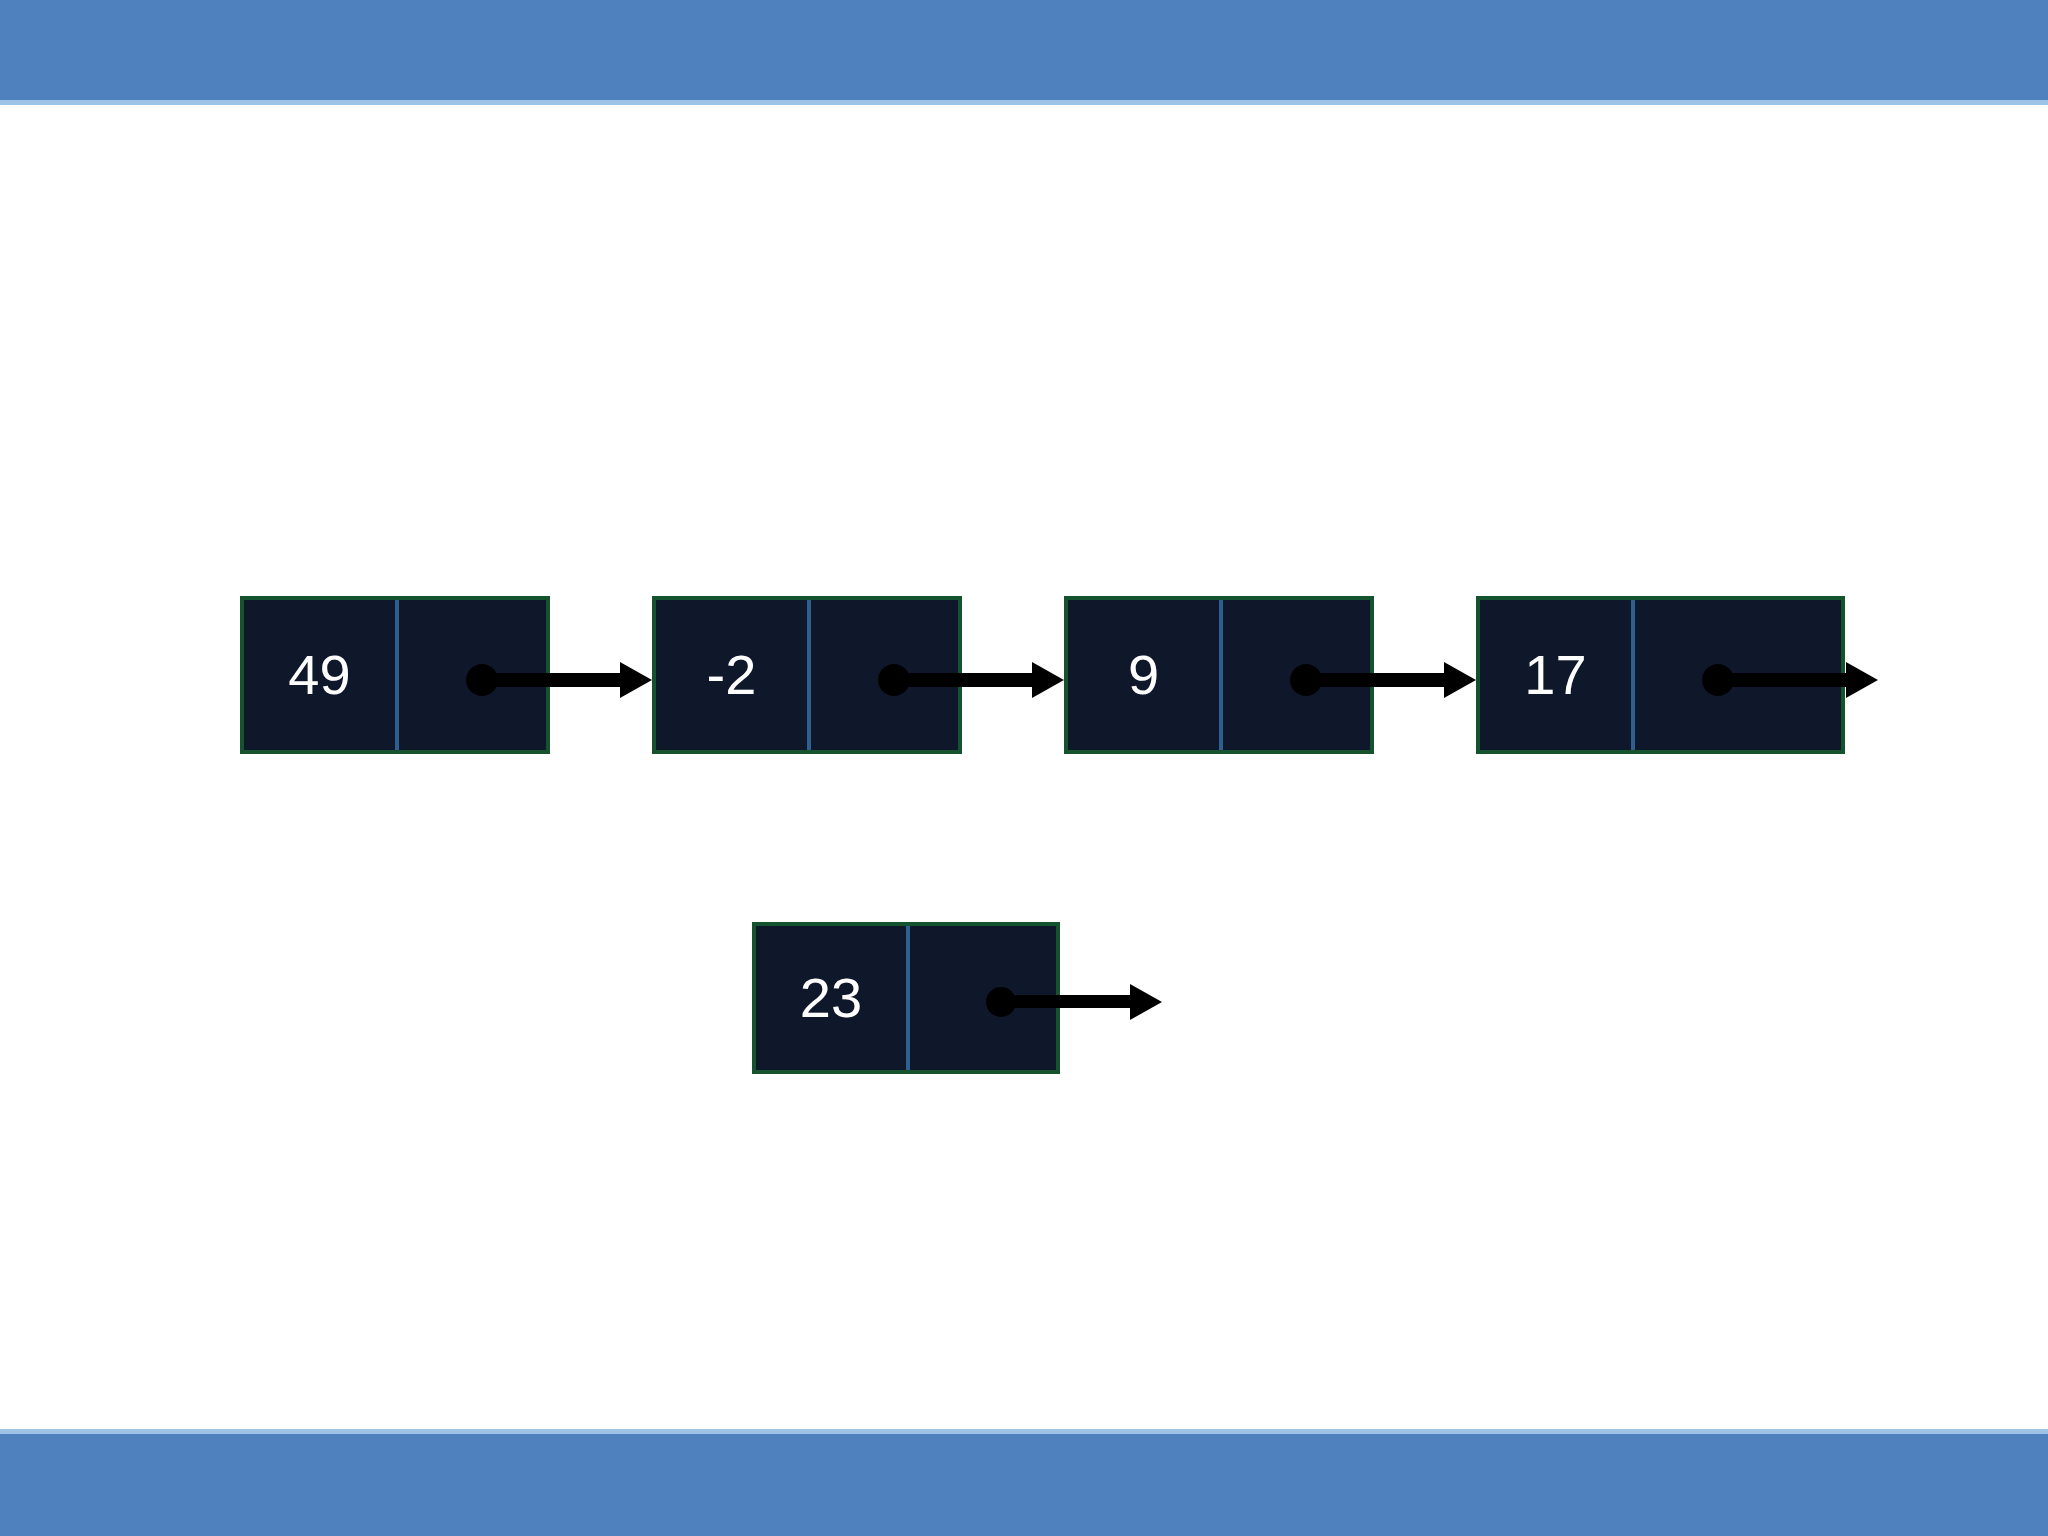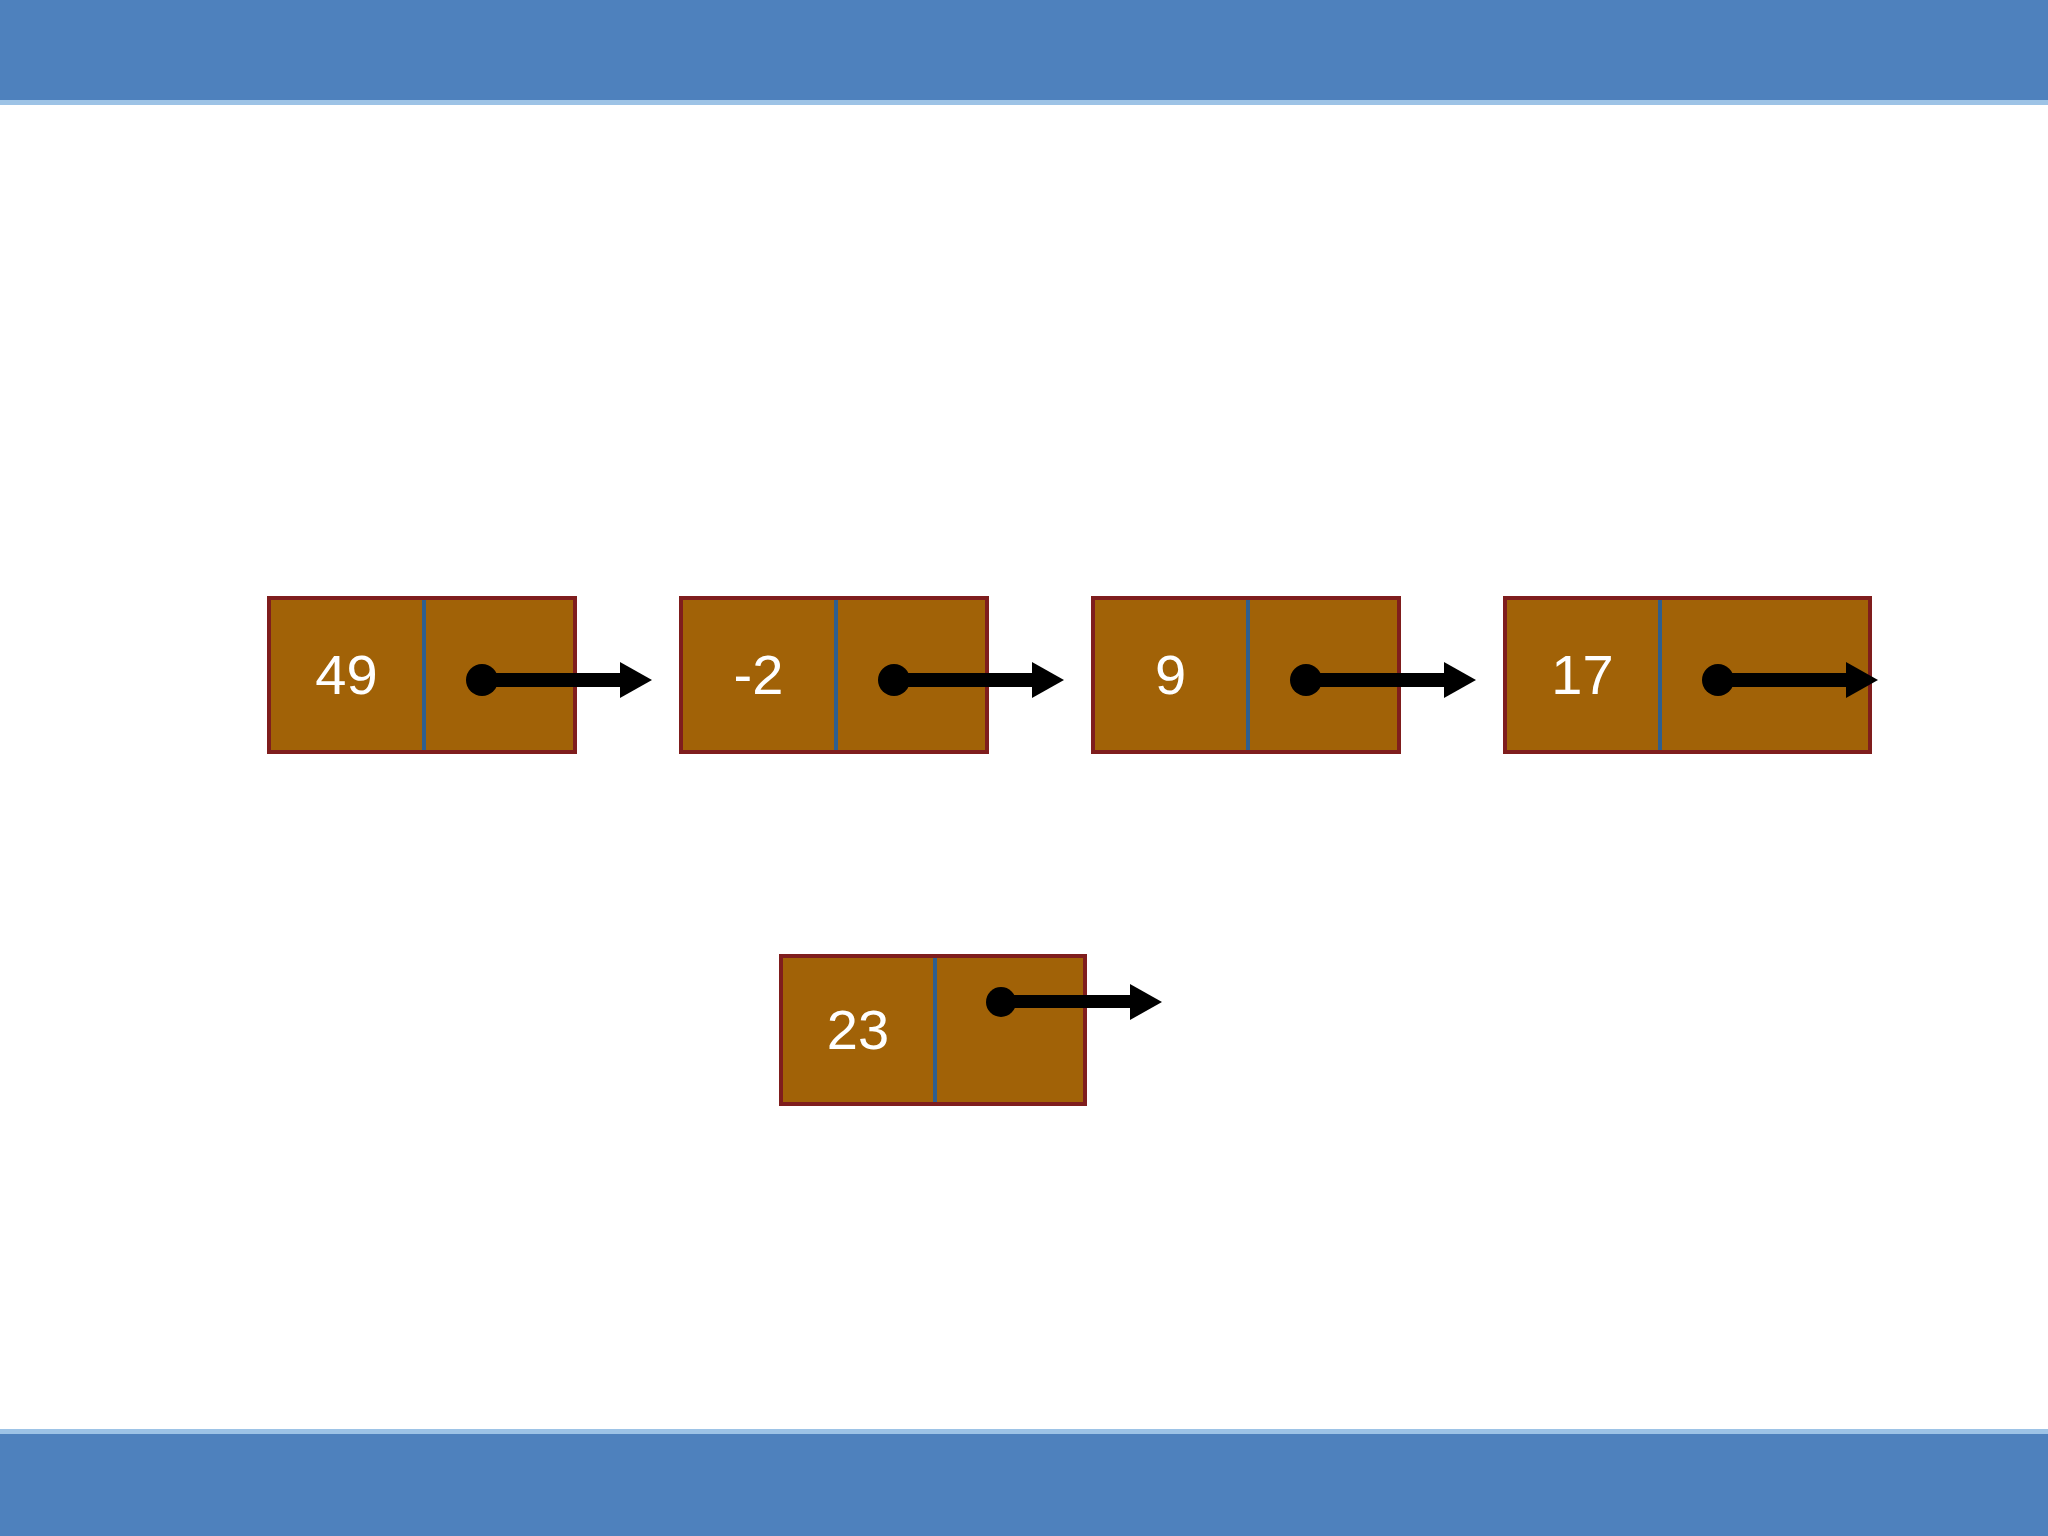--- a/index.html
+++ b/index.html
@@ -65,23 +65,22 @@
     font-weight: 400;
     color: #000000;
     letter-spacing: -1px;
   }
 
   
   .node {
     position: absolute;
     box-sizing: border-box;
     display: flex;
-    background: #a16207;
-    border: 4px solid #7f1d1d;
-    margin-left: 27px;
+    background: #0f172a;
+    border: 4px solid #14532d;
   }
   .cell {
     box-sizing: border-box;
     position: relative;
     display: flex;
     align-items: center;
     justify-content: center;
   }
   .cell-value {
     color: #FFFFFF;
@@ -154,21 +153,21 @@
   <div class="node" style="left:1476px; top:596px; width:369px; height:158px;">
     <div class="cell" style="width:151px;">
       <span class="cell-value">17</span>
     </div>
     <div class="cell cell-next" style="width:151px;"></div>
   </div>
   <div class="ptr-dot" style="left:1702px; top:664px; width:32px; height:32px;"></div>
   <div class="ptr-line" style="left:1718px; top:673px; width:128px; height:14px;"></div>
   <div class="ptr-head" style="left:1846px; top:662px;"></div>
 
-  <div class="node" style="left:752px; top:954px; width:308px; height:152px;">
+  <div class="node" style="left:752px; top:922px; width:308px; height:152px;">
     <div class="cell" style="width:150px;">
       <span class="cell-value">23</span>
     </div>
     <div class="cell cell-next" style="width:150px;"></div>
   </div>
   <div class="ptr-dot" style="left:986px; top:987px; width:30px; height:30px;"></div>
   <div class="ptr-line" style="left:1000px; top:995px; width:132px; height:13px;"></div>
   <div class="ptr-head" style="left:1130px; top:984px;"></div>
 
   <div class="band-bottom-rule"></div>

